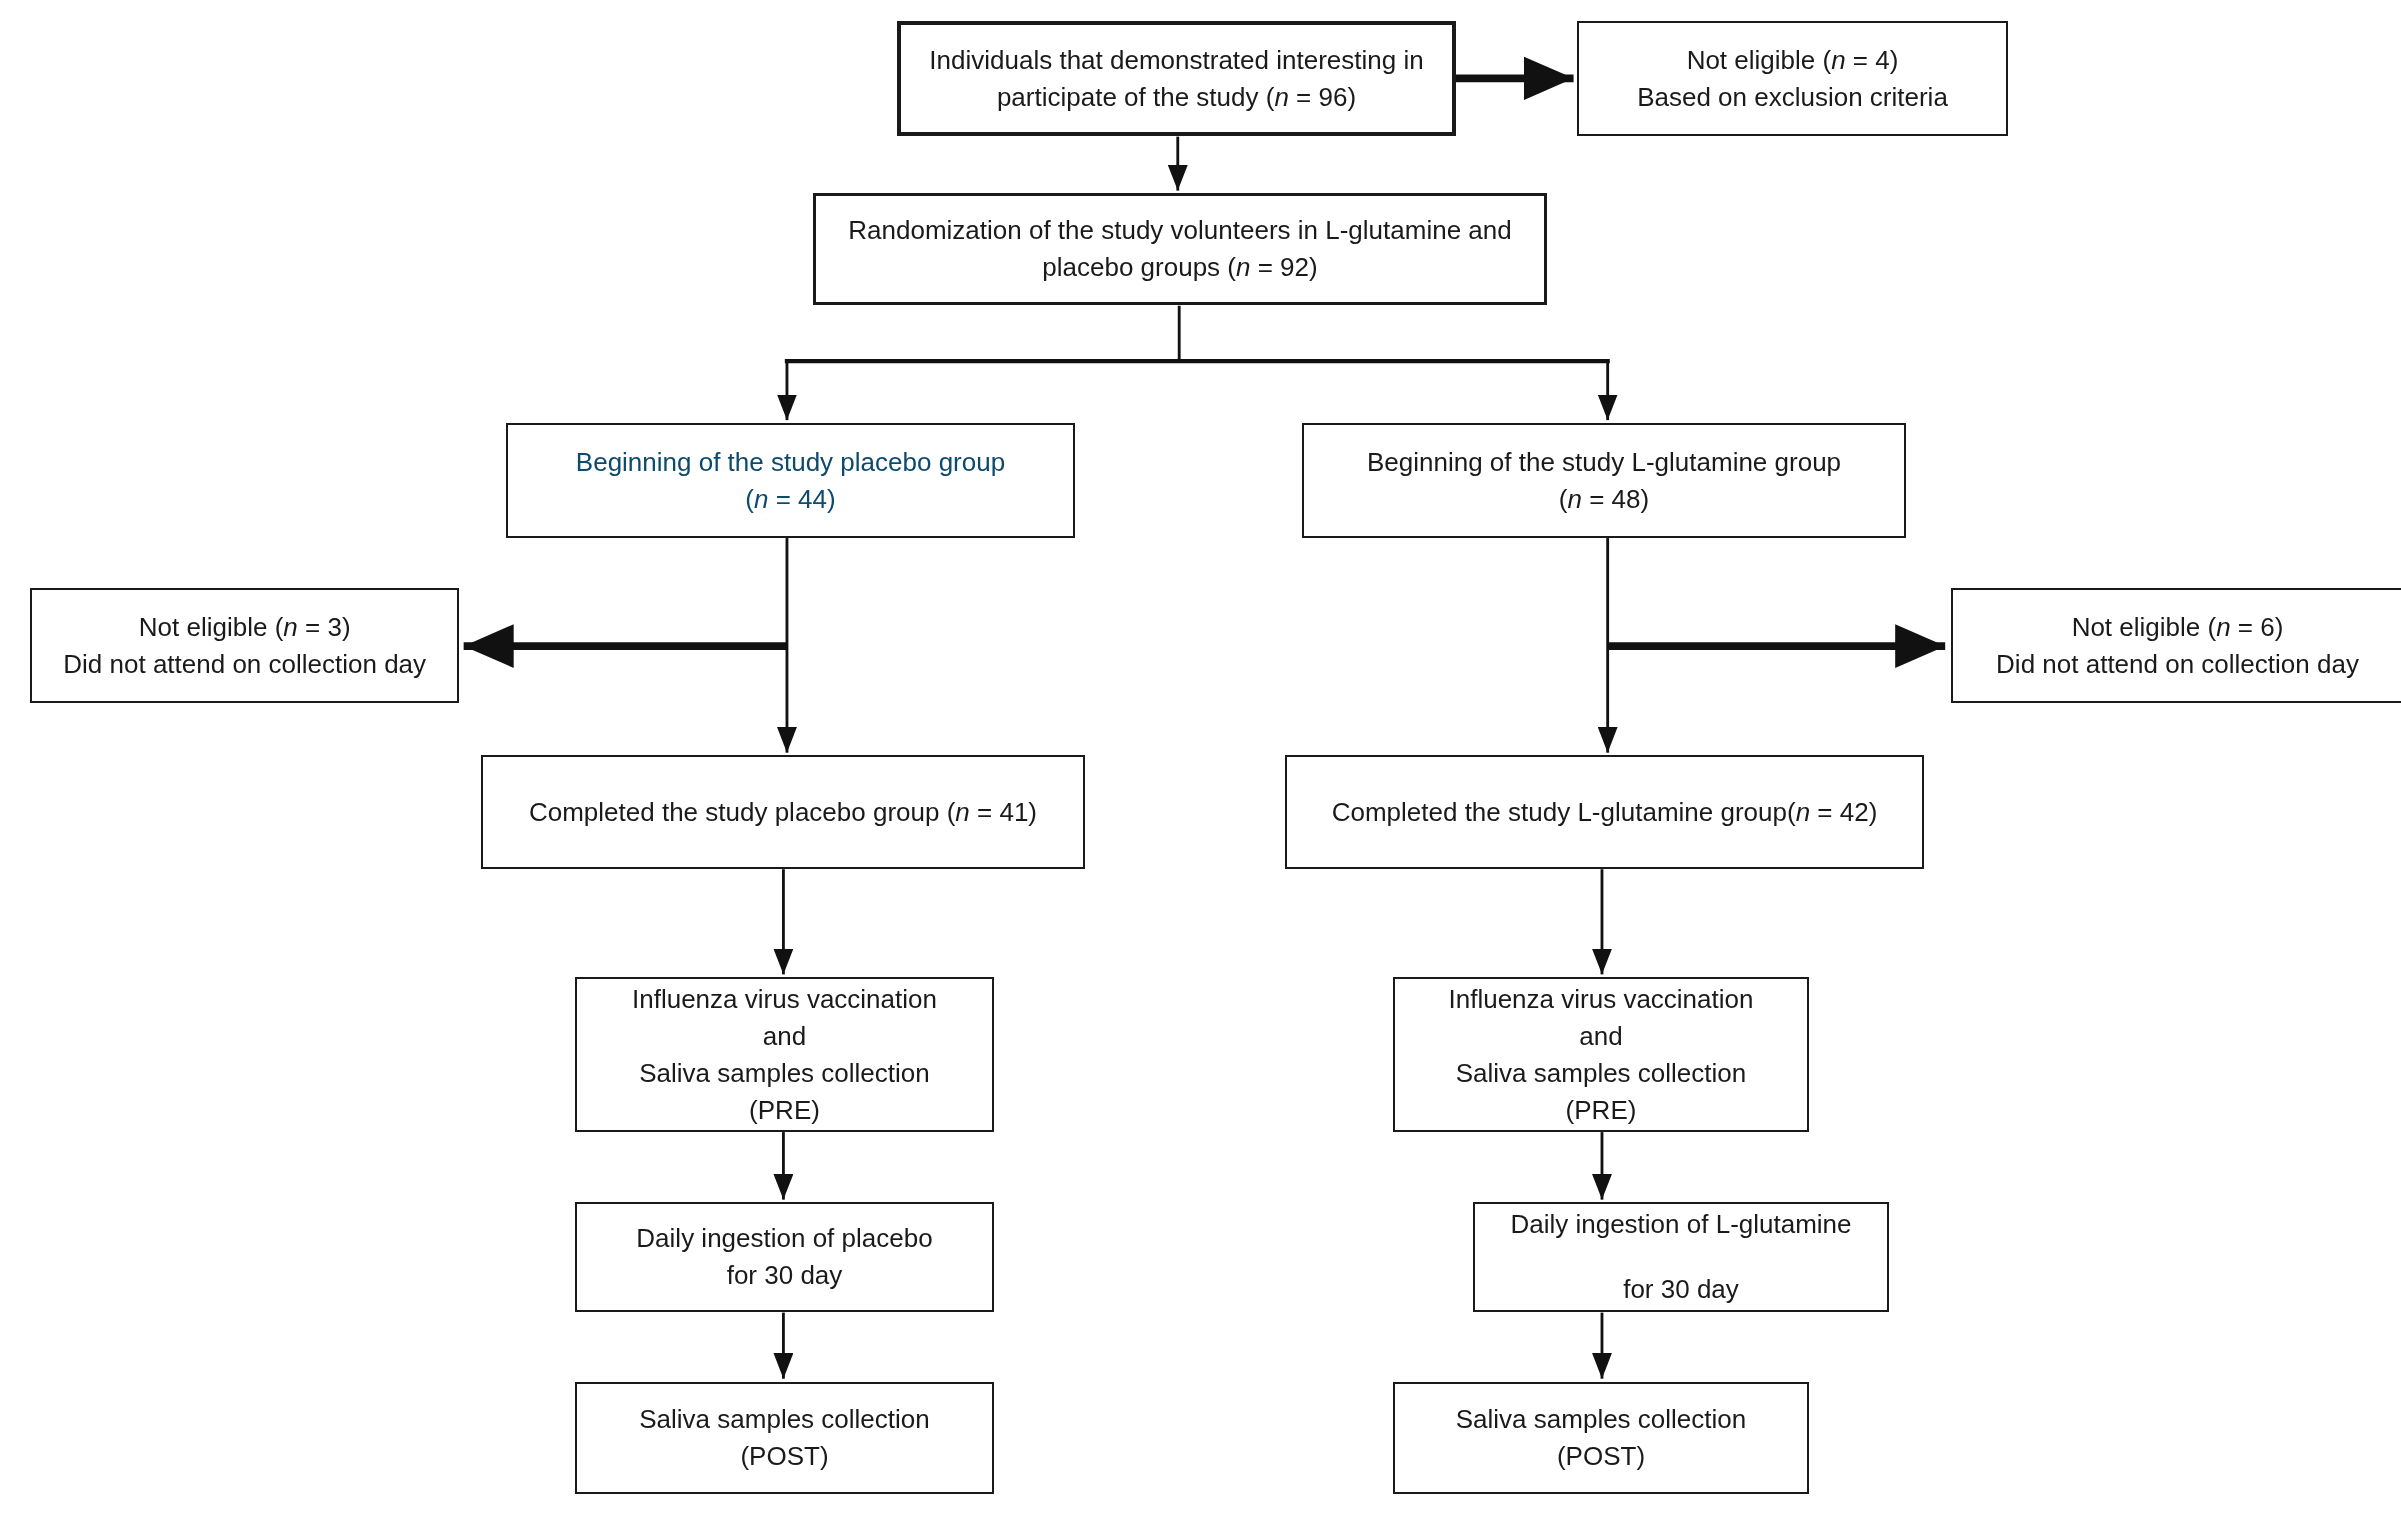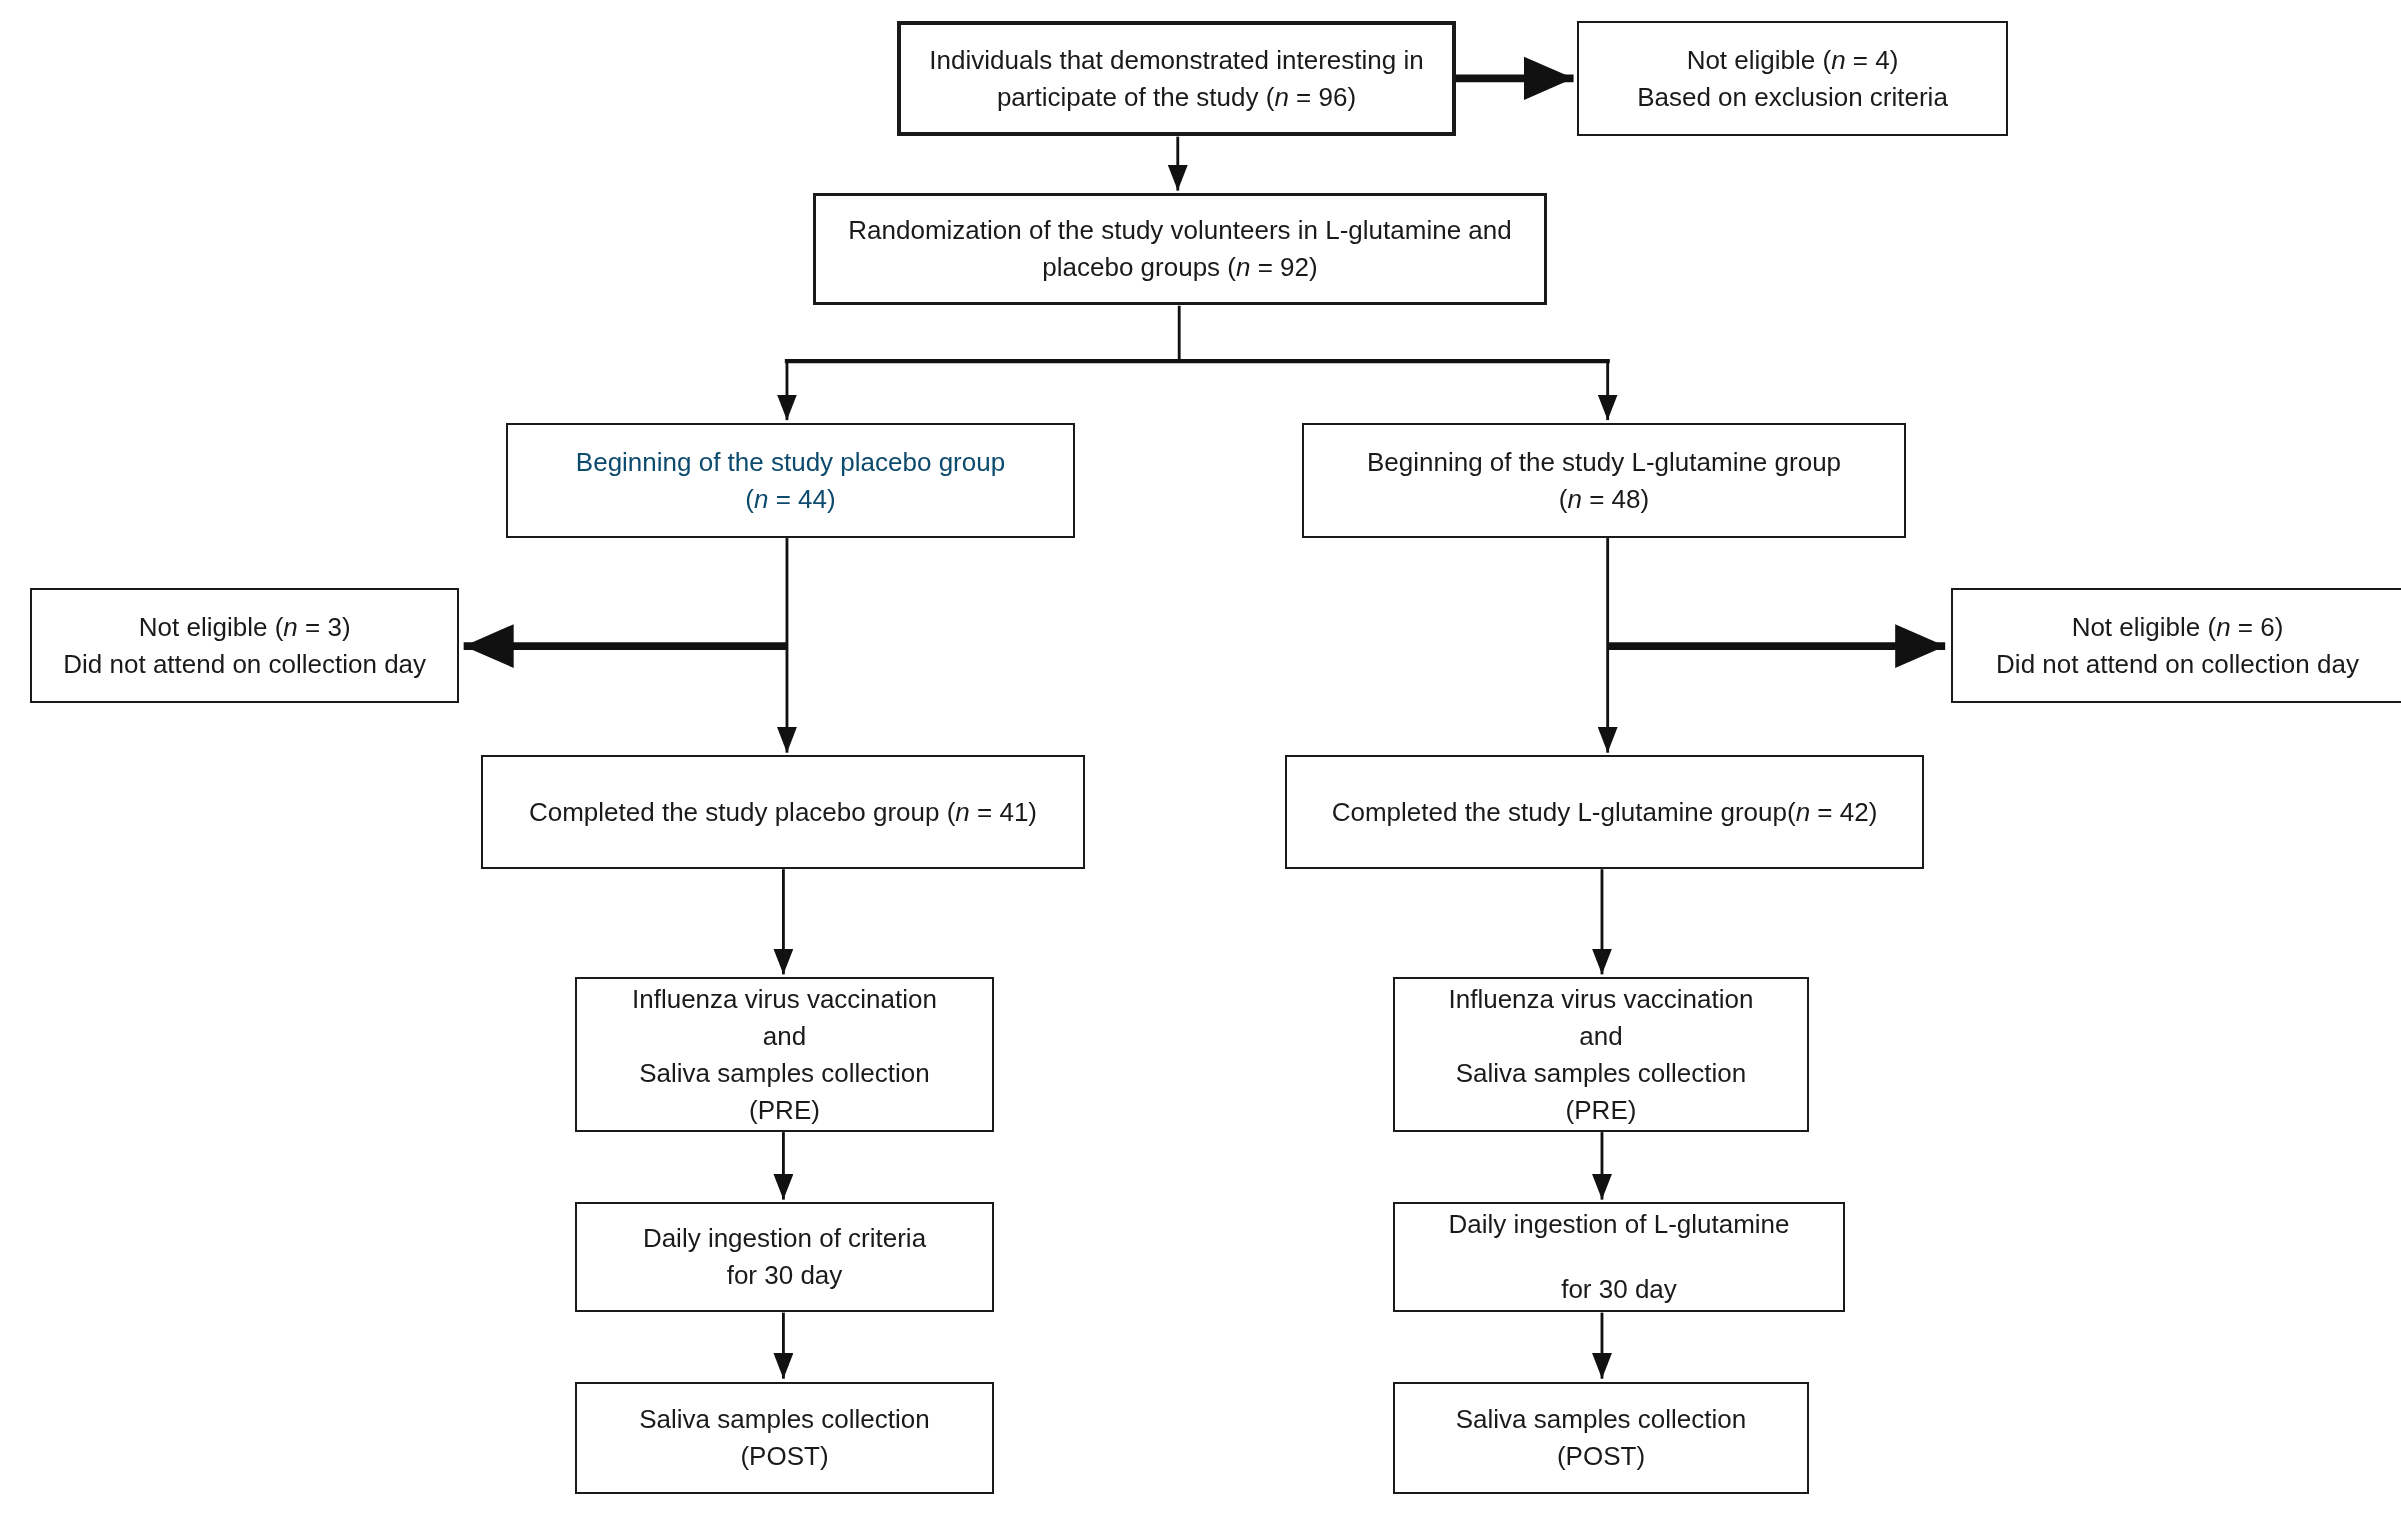--- a/index.html
+++ b/index.html
@@ -33,21 +33,21 @@
   .b-randomization       {left:797px;top:193px; width:734px;height:112px;}
   .b-begin-placebo       {left:490px; top:423px; width:569px; height:115px;}
   .b-begin-glutamine     {left:1286px;top:423px; width:604px; height:115px;}
   .b-noteligible-placebo {left:14.2px;  top:588px; width:429px; height:115px;}
   .b-noteligible-glutamine{left:1935px;top:588px;width:453px; height:115px;}
   .b-completed-placebo   {left:465px; top:755px;width:604px; height:114px;}
   .b-completed-glutamine {left:1269px;top:755px;width:639px; height:114px;}
   .b-vacc-placebo        {left:559px; top:977px;width:419px; height:155px;}
   .b-vacc-glutamine      {left:1377px;top:977px;width:416px; height:155px;}
   .b-ingest-placebo      {left:559px; top:1202px;width:419px; height:110px;}
-  .b-ingest-glutamine    {left:1377px;top:1202px;width:452px; height:110px;gap:28px;}
+  .b-ingest-glutamine    {left:1457px;top:1202px;width:416px; height:110px;gap:28px;}
   .b-post-placebo        {left:559px; top:1382px;width:419px; height:112px;}
   .b-post-glutamine      {left:1377px;top:1382px;width:416px; height:112px;}
   #connectors{position:absolute;left:0;top:0;width:2401px;height:1516px;}
   #connectors line{stroke:#111111;}
   .thin{stroke-width:4px;}
   .split{stroke-width:6px;}
   .thick{stroke-width:11px;}
 </style>
 </head>
 <body>
@@ -137,21 +137,21 @@
   </div>
 
   <div class="box b-vacc-glutamine" style="border-color: rgb(26, 26, 26); color: rgb(26, 26, 26);">
     <div class="line">Influenza virus vaccination</div>
     <div class="line">and</div>
     <div class="line">Saliva samples collection</div>
     <div class="line">(PRE)</div>
   </div>
 
   <div class="box b-ingest-placebo" style="border-color: rgb(26, 26, 26); color: rgb(26, 26, 26);">
-    <div class="line">Daily ingestion of criteria</div>
+    <div class="line">Daily ingestion of placebo</div>
     <div class="line">for 30 day</div>
   </div>
 
   <div class="box b-ingest-glutamine" style="border-color: rgb(26, 26, 26); color: rgb(26, 26, 26);">
     <div class="line">Daily ingestion of L-glutamine</div>
     <div class="line">for 30 day</div>
   </div>
 
   <div class="box b-post-placebo" style="border-color: rgb(26, 26, 26); color: rgb(26, 26, 26);">
     <div class="line">Saliva samples collection</div>

